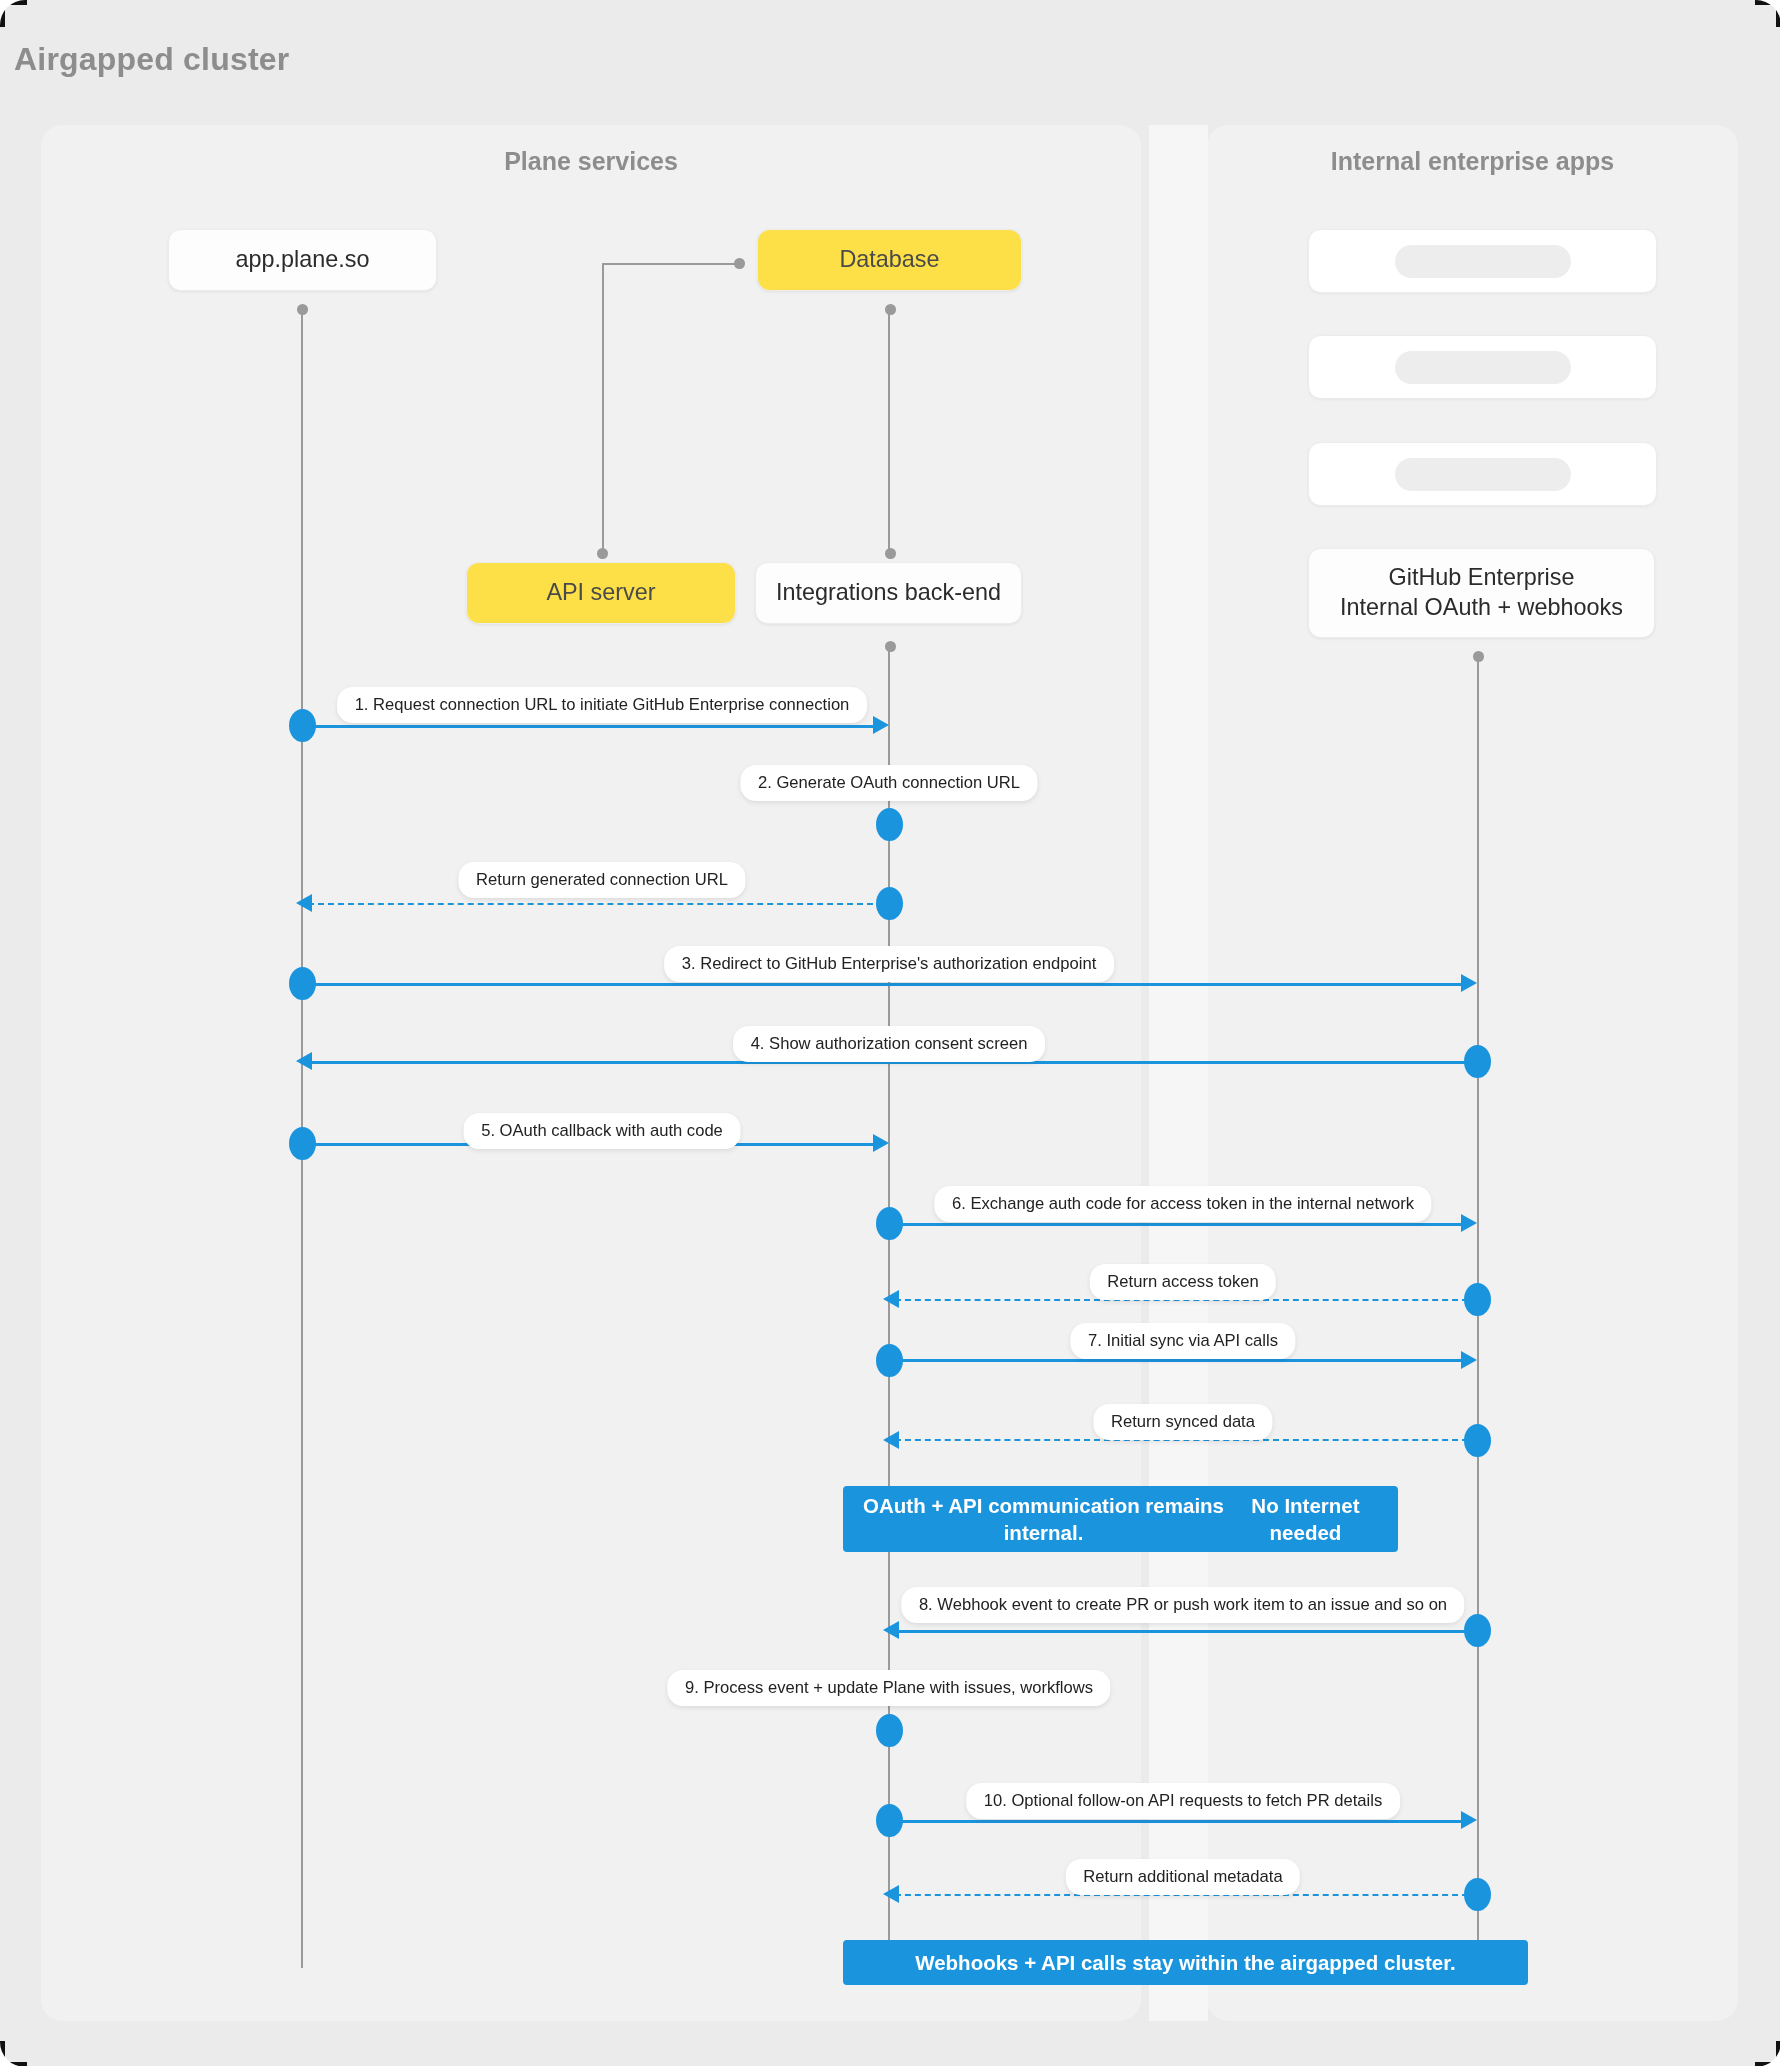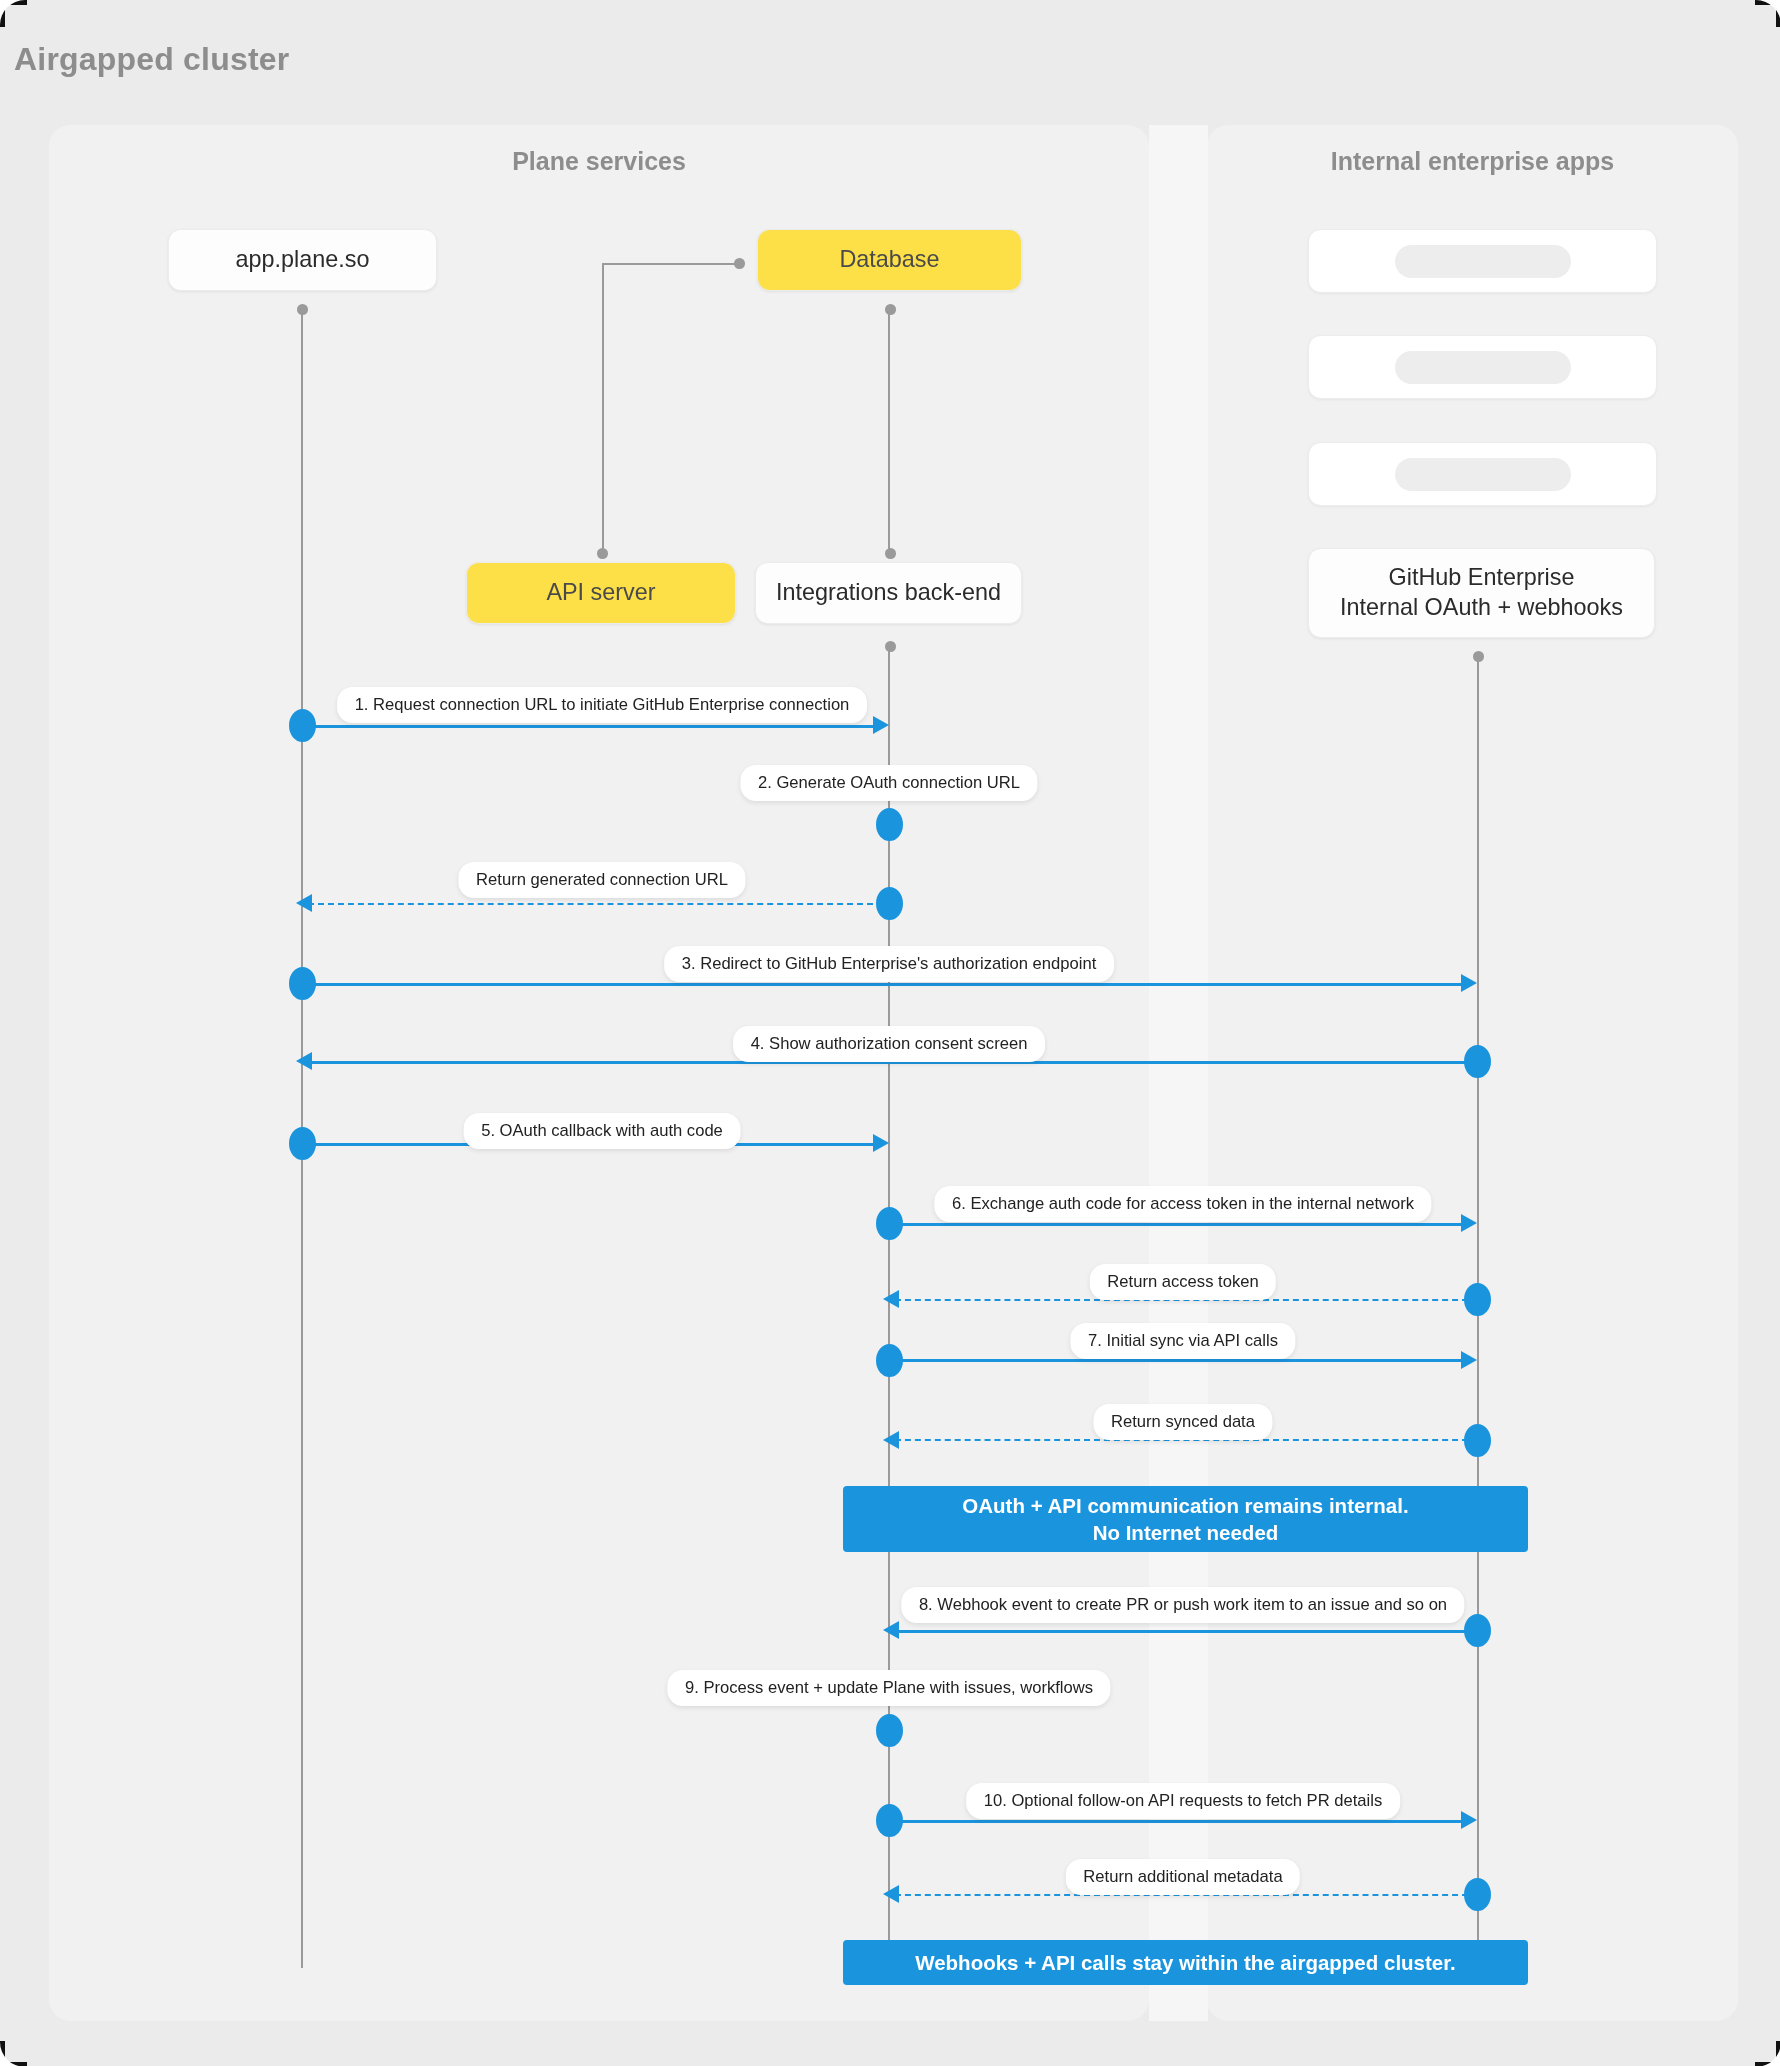--- a/index.html
+++ b/index.html
@@ -30,21 +30,21 @@
     font-size:32px;font-weight:600;letter-spacing:0.2px;
     color:#8d8d8d;
     padding-left:14px;
   }
 
   .panel{
     position:absolute;
     background:#f1f1f1;
     border-radius:21.5px;
   }
-  #panel-plane{left:49px;top:125px;width:1100px;height:1896px;text-decoration:underline;}
+  #panel-plane{left:41px;top:125px;width:1100px;height:1896px;text-decoration:underline;}
   #panel-ent{left:1207px;top:125px;width:531px;height:1896px;}
   .panel-title{
     position:absolute;top:21.5px;left:0;width:100%;
     text-align:center;
     font-size:25px;font-weight:600;
     color:#8d8d8d;
   }
 
   
   .node{
@@ -250,21 +250,21 @@
   <div class="label" style="left:1183px;top:1323px;">7. Initial sync via API calls</div>
   <div class="blob" style="left:876px;top:1344px;"></div>
   <div class="msg" style="left:889px;top:1359px;width:579px;"></div>
   <div class="arrowhead right" style="left:1461px;top:1351px;"></div>
 
   <div class="label" style="left:1183px;top:1404px;">Return synced data</div>
   <div class="blob" style="left:1464px;top:1424px;"></div>
   <div class="msg dashed" style="left:895px;top:1439px;width:573px;"></div>
   <div class="arrowhead left" style="left:883px;top:1431px;"></div>
 
-  <div class="note" style="left:843px;top:1486px;width:685px;height:66px;flex-direction:column;">
+  <div class="note" style="left:843px;top:1486px;width:555px;height:66px;flex-direction:row;">
     <span>OAuth + API communication remains internal.</span>
     <span>No Internet needed</span>
   </div>
 
   <div class="label" style="left:1183px;top:1587px;">8. Webhook event to create PR  or push work item to an issue  and so on</div>
   <div class="blob" style="left:1464px;top:1614px;"></div>
   <div class="msg" style="left:895px;top:1630px;width:573px;"></div>
   <div class="arrowhead left" style="left:883px;top:1621px;"></div>
 
   <div class="label" style="left:889px;top:1670px;">9. Process event + update Plane with issues, workflows</div>

